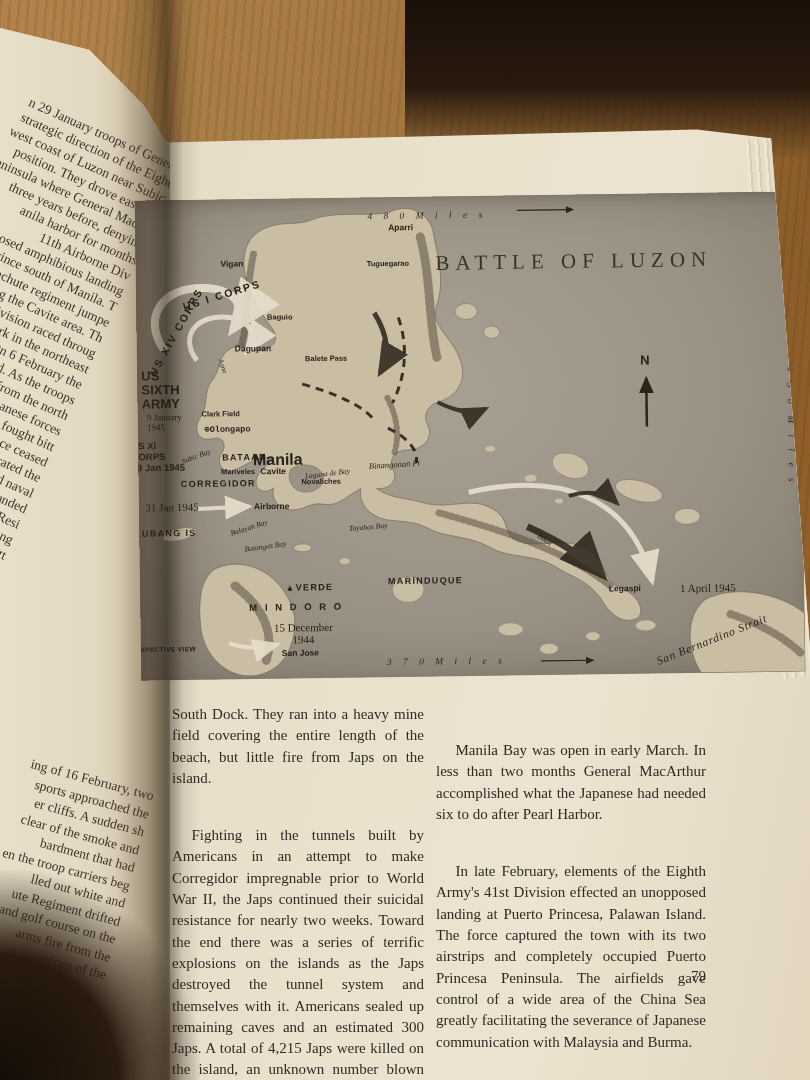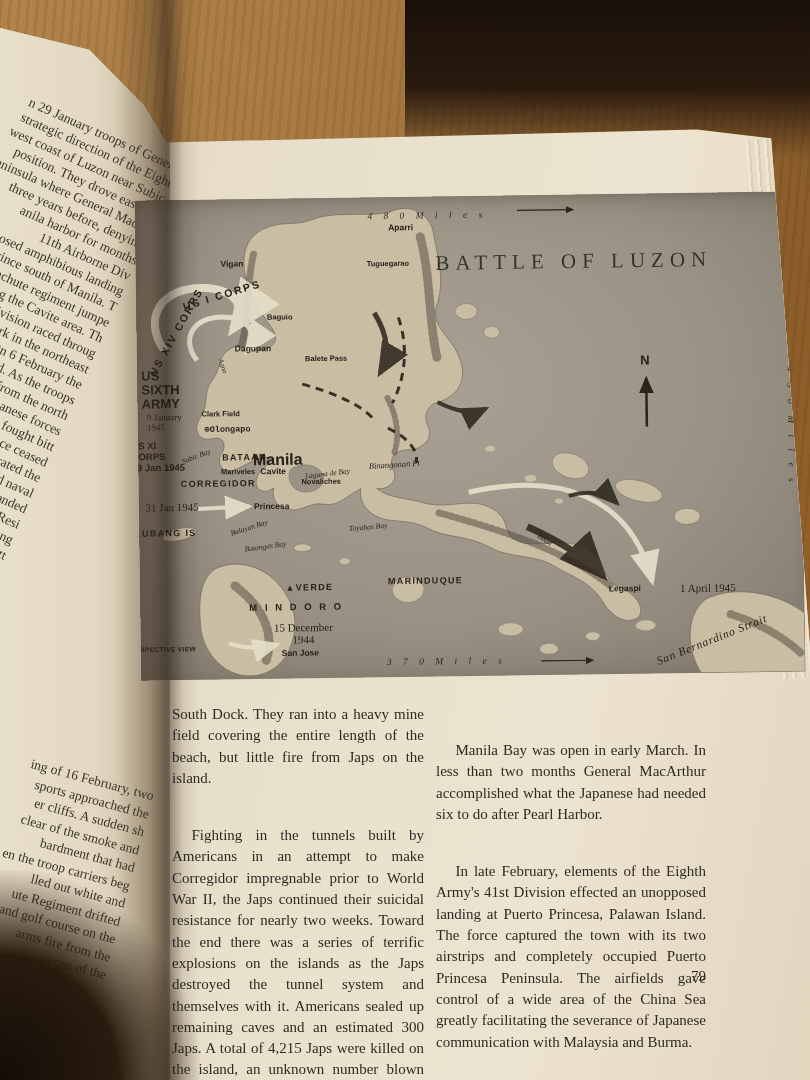--- a/index.html
+++ b/index.html
@@ -237,21 +237,21 @@
           <span class="lbl k-region" style="left: 16%; top: 54%;">BATAAN</span>
           <span class="lbl k-city" style="left: 15%; top: 56.8%;">Mariveles</span>
           <span class="lbl k-city-lg" style="left: 21%; top: 54.3%;">Manila</span>
           <span class="lbl k-city-bold" style="left: 20.3%; top: 56.8%;">Cavite</span>
           <span class="lbl k-region" style="left: 12%; top: 59.3%;">CORREGIDOR</span>
           <span class="lbl k-city" style="left: 27.5%; top: 51.6%; margin-top: 36px;">Novaliches</span>
           <span class="lbl k-water-sm" style="left: 28.5%; top: 57.6%; --r: -6deg;">Laguna de Bay</span>
           <span class="lbl k-water" style="left: 38.5%; top: 55.9%; --r: -3deg;">Binangonan Pt</span>
           <span class="lbl k-date-lg" style="left: 5%; top: 64%;">31 Jan 1945</span>
           <span class="lbl k-region" style="left: 4%; top: 69.6%;">LUBANG IS</span>
-          <span class="lbl k-city-bold" style="left: 20%; top: 64.2%;">Princesa</span>
+          <span class="lbl k-city-bold" style="left: 20%; top: 64.2%;">Airborne</span>
           <span class="lbl k-water-sm" style="left: 16.5%; top: 68.6%; --r: -17deg;">Balayan Bay</span>
           <span class="lbl k-water-sm" style="left: 19%; top: 72.6%; --r: -7deg;">Batangas Bay</span>
           <span class="lbl k-region" style="left: 25.5%; top: 72.4%; margin-top: 42px;">▲VERDE</span>
           <span class="lbl k-water-sm" style="left: 34.5%; top: 68.7%; --r: -4deg;">Tayabas Bay</span>
           <span class="lbl k-region" style="left: 43%; top: 80.2%;">MARINDUQUE</span>
           <span class="lbl k-region-sp" style="left: 23.5%; top: 85.2%;">M I N D O R O</span>
           <span class="lbl k-date-lg" style="left: 24.5%; top: 90.6%;">15 December
 1944</span>
           <span class="lbl k-city-bold" style="left: 24%; top: 94.8%;">San Jose</span>
           <span class="lbl k-scale" style="left: 46%; top: 96.9%;">3 7 0   M i l e s</span>

